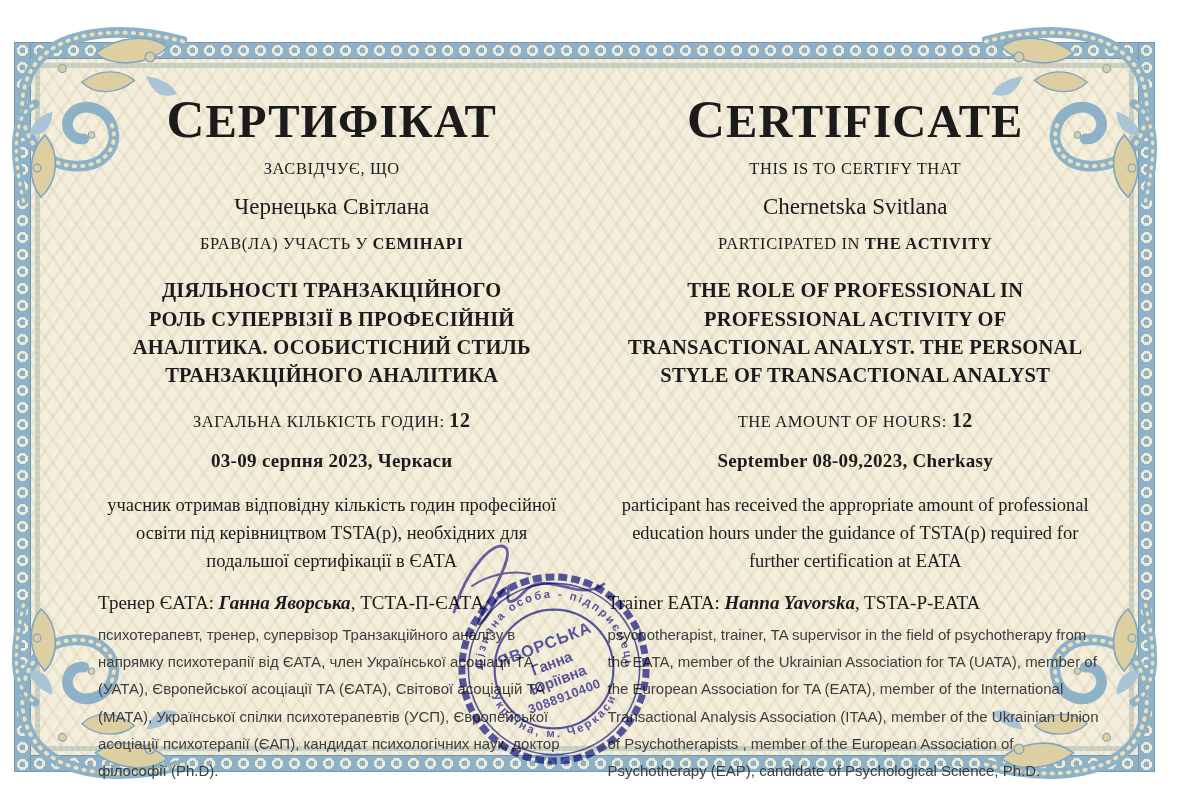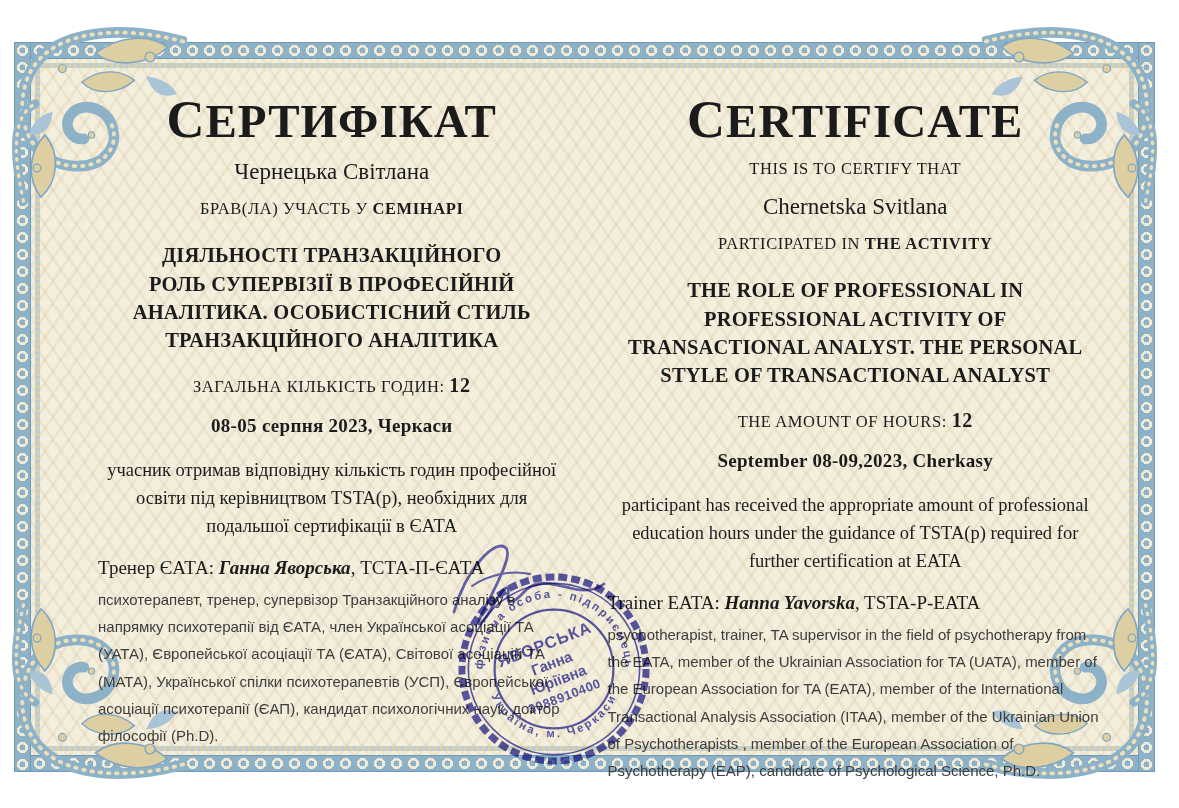--- a/index.html
+++ b/index.html
@@ -128,30 +128,31 @@
       <use href="#corner-flourish"></use>
     </svg>
   <svg class="corner br">
       <use href="#corner-flourish"></use>
     </svg>
 
   <div class="content">
 
     <section class="col uk">
       <div class="h1">СЕРТИФІКАТ</div>
+      <div class="caps">ЗАСВІДЧУЄ, ЩО</div>
       <div class="name">Чернецька Світлана</div>
       <div class="caps part"><span>БРАВ(ЛА) УЧАСТЬ У </span><b>СЕМІНАРІ</b></div>
       <div class="course-title">
         <div>ДІЯЛЬНОСТІ ТРАНЗАКЦІЙНОГО</div>
         <div>РОЛЬ СУПЕРВІЗІЇ В ПРОФЕСІЙНІЙ</div>
         <div>АНАЛІТИКА. ОСОБИСТІСНИЙ СТИЛЬ</div>
         <div>ТРАНЗАКЦІЙНОГО АНАЛІТИКА</div>
       </div>
       <div class="caps hours"><span>ЗАГАЛЬНА КІЛЬКІСТЬ ГОДИН: </span><b class="num">12</b></div>
-      <div class="date">08-05 серпня 2023, Черкаси</div>
+      <div class="date">03-09 серпня 2023, Черкаси</div>
       <p class="desc">учасник отримав відповідну кількість годин професійної освіти під керівництвом TSTA(p), необхідних для подальшої сертифікації в ЄАТА</p>
       <p class="trainer"><span>Тренер ЄАТА: </span><span class="tname">Ганна Яворська</span><span>, </span><span class="ttitle">ТСТА-П-ЄАТА</span></p>
       <p class="bio">психотерапевт, тренер, супервізор Транзакційного аналізу в напрямку психотерапії від ЄАТА, член Української асоціації ТА (УАТА), Європейської асоціації ТА (ЄАТА), Світової асоціацій ТА (МАТА), Української спілки психотерапевтів (УСП), Європейської асоціації психотерапії (ЄАП), кандидат психологічних наук, доктор філософії (Ph.D).</p>
     </section>
 
     <section class="col en">
       <div class="h1">CERTIFICATE</div>
       <div class="caps">THIS IS TO CERTIFY THAT</div>
       <div class="name">Chernetska Svitlana</div>
       <div class="caps part"><span>PARTICIPATED IN </span><b>THE ACTIVITY</b></div>

